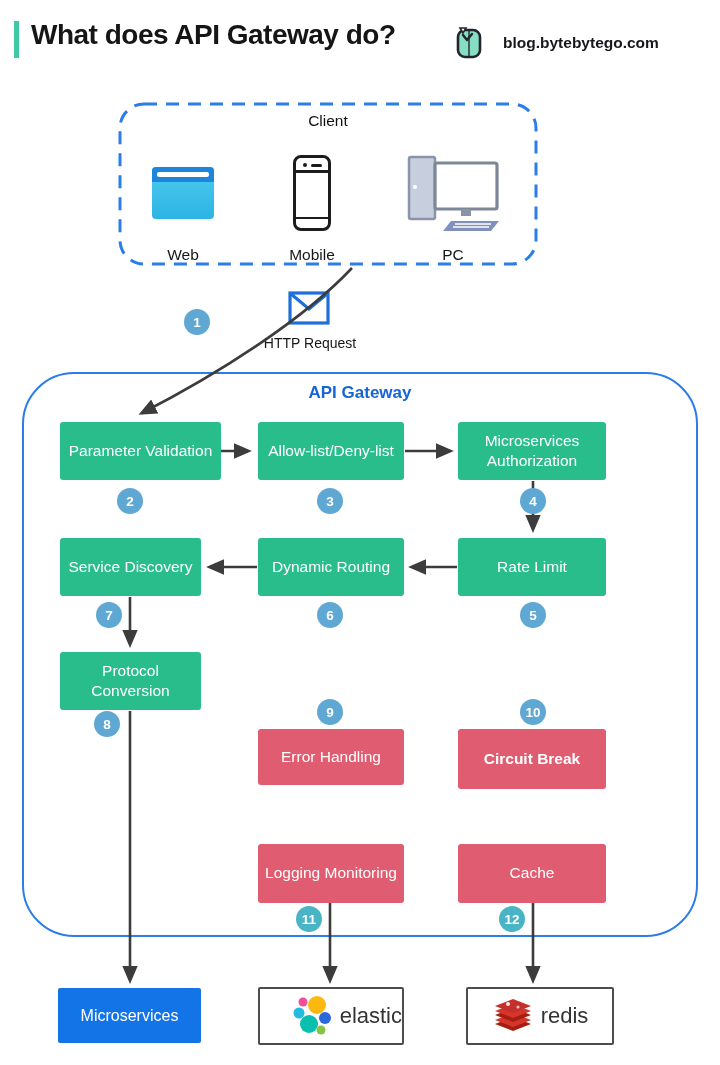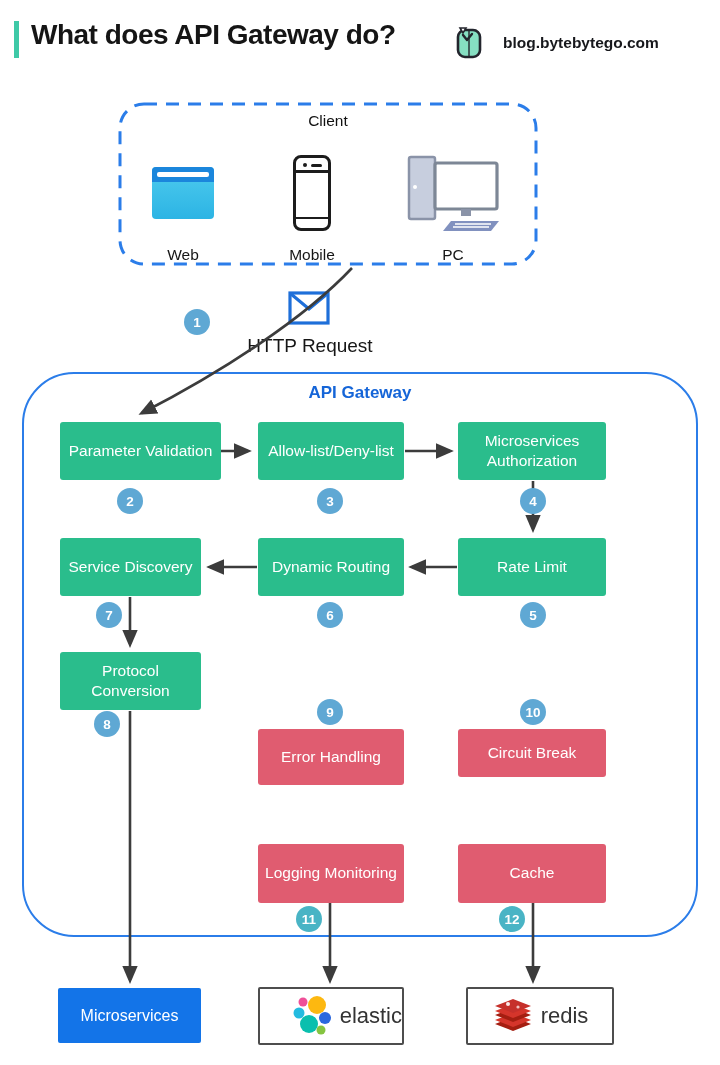--- a/index.html
+++ b/index.html
@@ -26,21 +26,21 @@
   .web-icon{width:62px;height:52px;border-radius:4px;overflow:hidden;background:linear-gradient(#4ecbee,#2cb4e4);}
   .web-icon .bar{height:15px;background:#1b86dc;position:relative;}
   .web-icon .bar .stripe{position:absolute;left:5px;right:5px;top:5px;height:5px;background:#fff;border-radius:2px;}
   .mobile-icon{width:38px;height:76px;border:3.5px solid #1c1c1c;border-radius:8px;background:#fff;
                position:relative;box-sizing:border-box;}
   .mobile-icon .cam{position:absolute;left:7px;top:5px;width:4px;height:4px;border-radius:50%;background:#1c1c1c;}
   .mobile-icon .spk{position:absolute;left:15px;top:5.5px;width:11px;height:3.5px;border-radius:2px;background:#1c1c1c;}
   .mobile-icon .sep-top{position:absolute;left:0;right:0;top:12px;height:2.5px;background:#1c1c1c;}
   .mobile-icon .sep-bot{position:absolute;left:0;right:0;bottom:9px;height:2.5px;background:#1c1c1c;}
   
-  .request-label{position:absolute;left:230px;top:335px;width:160px;text-align:center;font-size:19px;color:#161616;}
+  .request-label{position:absolute;left:230px;top:335px;width:160px;text-align:center;font-size:14px;color:#161616;}
   
   .gateway-box{position:absolute;left:22px;top:372px;width:676px;height:565px;
                border:2.5px solid var(--diagram-blue);border-radius:52px;box-sizing:border-box;}
   .gateway-title{position:absolute;left:0;right:0;top:9px;text-align:center;font-size:17px;font-weight:700;
                  color:var(--gateway-label-blue);}
   .node{position:absolute;display:flex;align-items:center;justify-content:center;text-align:center;
         color:#fff;font-size:15.5px;line-height:1.3;border-radius:3px;padding:4px 6px;box-sizing:border-box;}
   .green{background:var(--green-box);}
   .pink{background:var(--pink-box);}
   .badge{position:absolute;width:26px;height:26px;border-radius:50%;background:var(--badge-blue);
@@ -165,21 +165,21 @@
       <span>Rate Limit</span>
     </div>
 
   <div class="node green" style="left:60px;top:652px;width:141px;height:58px;">
       <span>Protocol Conversion</span>
     </div>
 
   <div class="node pink" style="left:258px;top:729px;width:146px;height:56px;">
       <span>Error Handling</span>
     </div>
-  <div class="node pink" style="left:458px;top:729px;width:148px;height:48px;">
+  <div class="node pink" style="left:458px;top:729px;width:148px;height:60px;font-weight:bold;">
       <span>Circuit Break</span>
     </div>
 
   <div class="node pink" style="left:258px;top:844px;width:146px;height:59px;">
       <span>Logging Monitoring</span>
     </div>
   <div class="node pink" style="left:458px;top:844px;width:148px;height:59px;">
       <span>Cache</span>
     </div>
 

